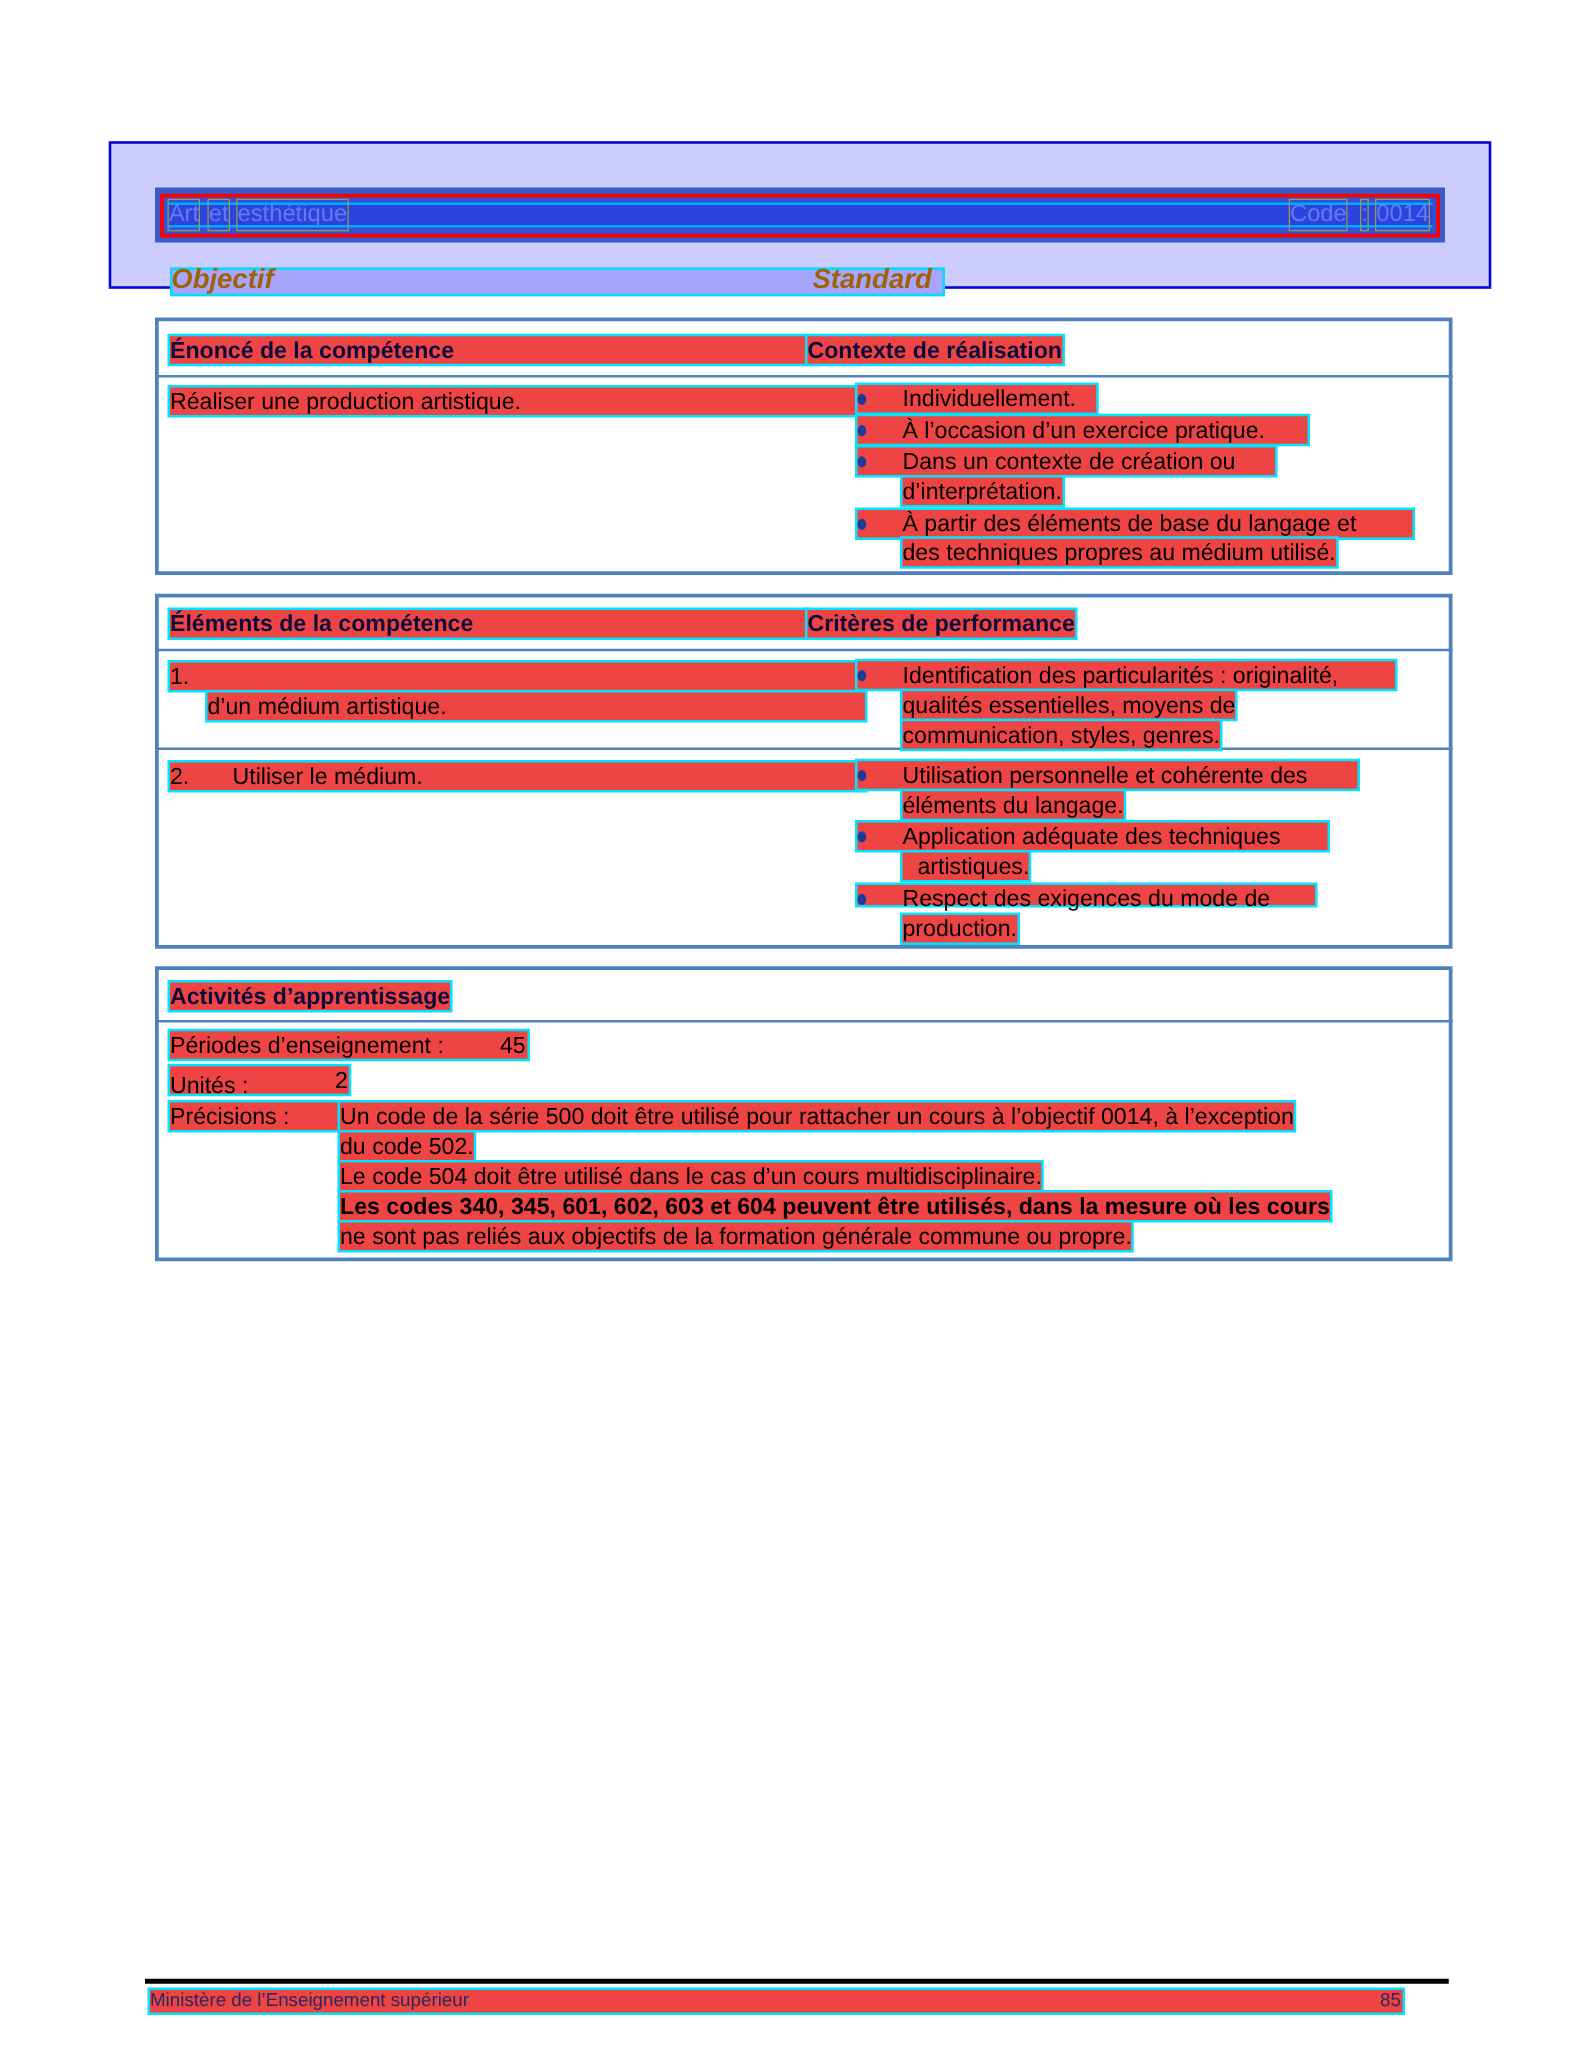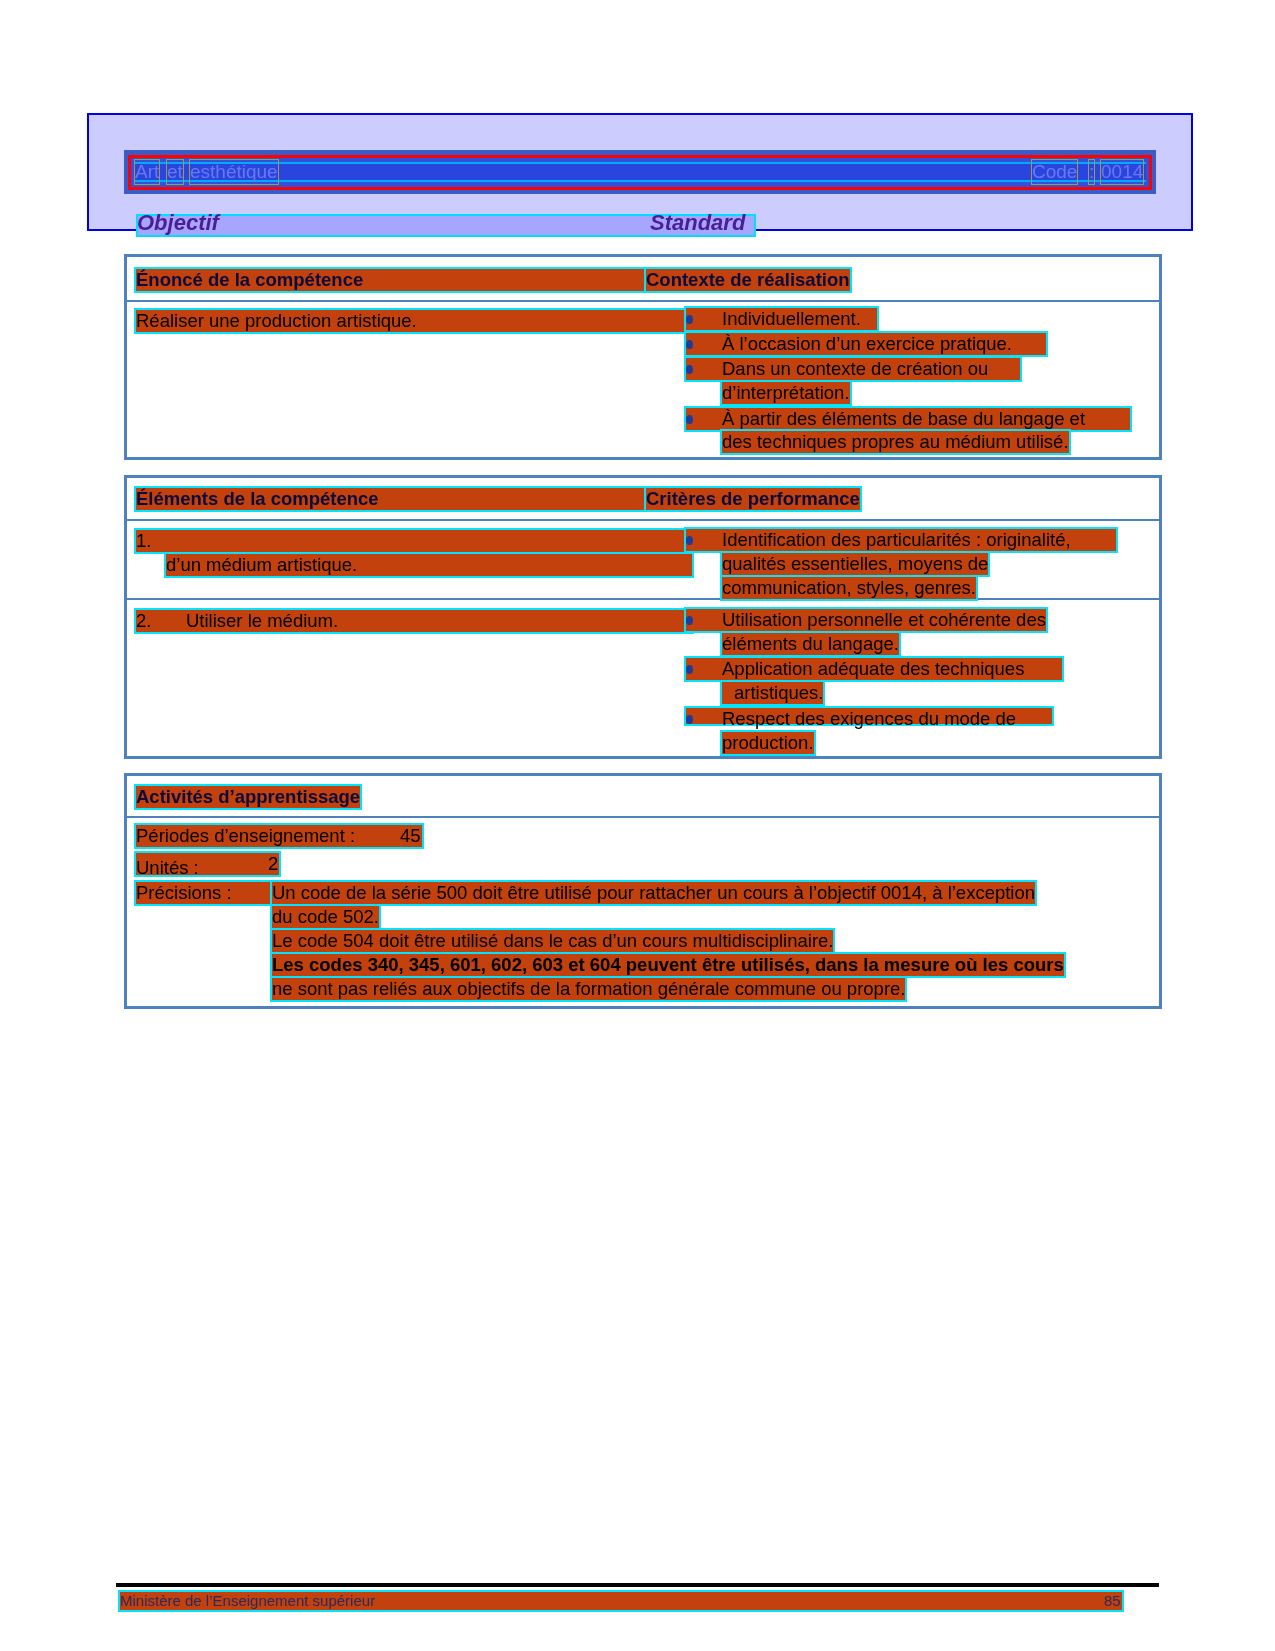--- a/index.html
+++ b/index.html
@@ -28,30 +28,30 @@
   }
   .title-text {
     top: 160px; font-size: 19px; color: #6a78f0; line-height: 24px; white-space: nowrap;
   }
   .wordbox { outline: 1px solid #9a9a50; }
   #objectif-band {
     left: 136px; top: 214px; width: 620px; height: 23px;
     background: #a6a6ff; border: 2px solid #00ddff; box-sizing: border-box;
   }
   .objectif-label {
-    top: 210px; font-size: 22px; font-weight: bold; font-style: italic; color: #4c1d95;
+    top: 210px; font-size: 22px; font-weight: bold; font-style: italic; color: #a16207;
     line-height: 26px; white-space: nowrap;
   }
 
   
   .box {
     left: 124px; width: 1038px; border: 3px solid #4f81bd; box-sizing: border-box; background: #fff;
   }
   .hline { left: 124px; width: 1038px; height: 2px; background: #4f81bd; }
-  .hl { background: #c2410c; box-shadow: 0 0 0 2px #00e5ff; }
+  .hl { background: #ef4444; box-shadow: 0 0 0 2px #00e5ff; }
   .t { position: absolute; font-size: 18.5px; line-height: 22px; white-space: nowrap; color: #000; }
   .th { font-weight: bold; color: #0c0c3c; }
   .bullet {
     position: absolute; width: 7px; height: 9px; border-radius: 50%; background: #1f3b99;
   }
 
   #footer-rule { left: 116px; top: 1583px; width: 1043px; height: 4px; background: #000; }
   .footer-text { top: 1592px; font-size: 15px; color: #2a2a60; line-height: 18px; }
 </style>
 </head>
@@ -118,21 +118,21 @@
   <span class="t" style="left:36px; top:0;">Identification des particularités : originalité,</span>
 </div>
 <span class="t hl" style="left:722px; top:553px;">qualités essentielles, moyens de</span>
 <span class="t hl" style="left:722px; top:577px;">communication, styles, genres.</span>
 
 <div class="t hl" style="left:136px; top:610px; width:556px; height:22px;">
   <span class="t" style="left:0; top:0;">2.</span>
   <span class="t" style="left:30px; top:0;margin-left:20px;">Utiliser le médium.</span>
 </div>
 
-<div class="t hl" style="left:686px; top:609px; width:360px; height:22px;">
+<div class="t hl" style="left:686px; top:609px; width:400px; height:22px;">
   <span class="bullet" style="left:0px; top:7px;"></span>
   <span class="t" style="left:36px; top:0;">Utilisation personnelle et cohérente des</span>
 </div>
 <span class="t hl" style="left:722px; top:633px;">éléments du langage.</span>
 <div class="t hl" style="left:686px; top:658px; width:376px; height:22px;text-decoration:underline;">
   <span class="bullet" style="left:0px; top:7px;"></span>
   <span class="t" style="left:36px; top:0;">Application adéquate des techniques</span>
 </div>
 <span class="t hl" style="left:722px; top:682px;padding-left:12px;">artistiques.</span>
 <div class="t hl" style="left:686px; top:708px; width:366px; height:16px;">

